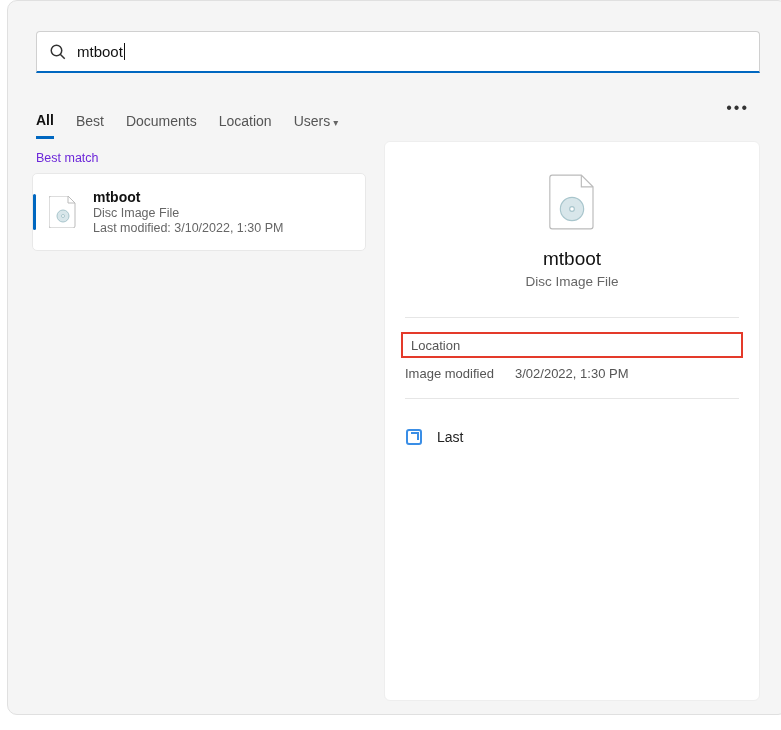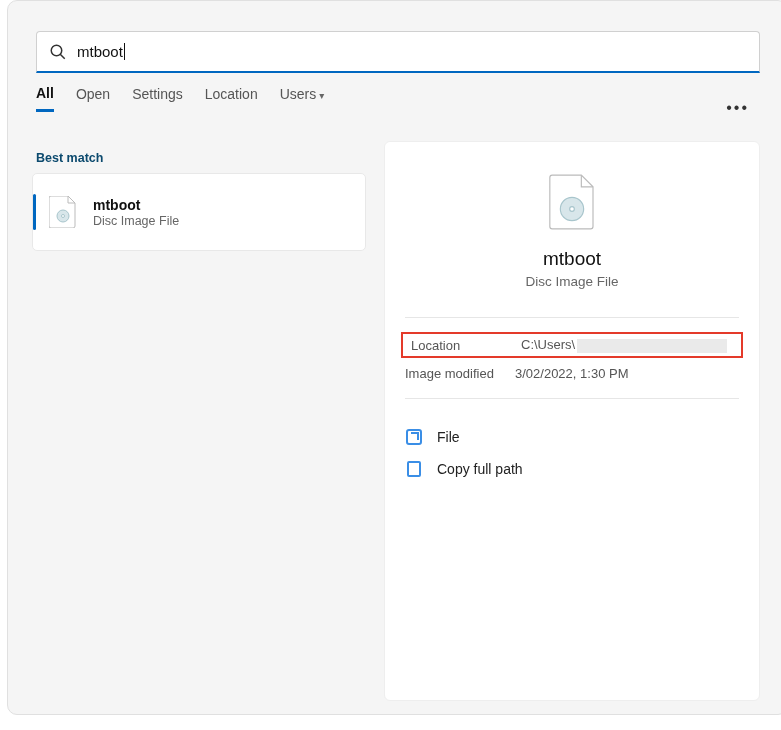--- a/index.html
+++ b/index.html
@@ -32,21 +32,21 @@
   .search-icon-svg { width: 18px; height: 18px; flex: none; }
   .search-text {
     margin-left: 10px;
     font-size: 15px; color: #111;
     border-right: 1px solid #111; 
     padding-right: 1px;
   }
   
   .tabs {
     position: absolute;
-    left: 28px; top: 82px;
+    left: 28px; top: 109px;
     width: 724px; height: 30px;
     display: flex; align-items: center;
     gap: 22px;
     font-size: 14px;
     color: #555;
   }
   .tab { cursor: default; padding-bottom: 8px; }
   .tab.active {
     color: #111;
     font-weight: 600;
@@ -56,21 +56,21 @@
   .more-dots {
     position: absolute;
     right: 38px; top: 98px;
     font-size: 16px; letter-spacing: 2px;
     color: #333;
   }
   
   .section-label {
     position: absolute;
     left: 28px; top: 150px;
-    font-size: 12.5px; font-weight: 700; color: #0c4a6e;
+    font-size: 12.5px; font-weight: 400; color: #6d28d9;
   }
   .result-card {
     position: absolute;
     left: 24px; top: 172px;
     width: 334px; height: 78px;
     background: #fff;
     border: 1px solid #e8e8e8;
     border-radius: 5px;
     display: flex; align-items: center;
     padding: 0 12px 0 0;
@@ -170,22 +170,22 @@
   <div class="search-bar">
     <svg class="search-icon-svg" viewBox="0 0 24 24">
       <circle cx="10" cy="10" r="7" fill="none" stroke="#333" stroke-width="2"></circle>
       <line x1="15" y1="15" x2="21" y2="21" stroke="#333" stroke-width="2"></line>
     </svg>
     <span class="search-text">mtboot</span>
   </div>
 
   <div class="tabs">
     <span class="tab active">All</span>
-    <span class="tab">Open</span>
-    <span class="tab">Settings</span>
+    <span class="tab">Best</span>
+    <span class="tab">Documents</span>
     <span class="tab">Location</span>
     <span class="tab more">
       <span>Users</span><span class="chev">▾</span>
     </span>
   </div>
   <div class="more-dots">•••</div>
 
   <div class="section-label">Best match</div>
 
   <div class="result-card">
@@ -194,58 +194,50 @@
       <svg width="28" height="32" viewBox="0 0 28 32">
         <path d="M2 0 h17 l7 7 v23 a2 2 0 0 1 -2 2 h-22 a2 2 0 0 1 -2 -2 v-28 a2 2 0 0 1 2 -2 z" fill="#fff" stroke="#bbb"></path>
         <path d="M19 0 v7 h7" fill="none" stroke="#bbb"></path>
         <circle cx="14" cy="20" r="6" fill="#d8e6ea" stroke="#a8c5cc"></circle>
         <circle cx="14" cy="20" r="1.5" fill="#fff" stroke="#a8c5cc"></circle>
       </svg>
     </div>
     <div class="result-meta">
       <div class="result-title">mtboot</div>
       <div class="result-sub">Disc Image File</div>
+      <div class="result-sub">Last modified: 3/10/2022, 1:30 PM</div>
     </div>
   </div>
 
   <div class="preview">
     <svg class="big-icon" viewBox="0 0 40 48">
       <path d="M3 1 h25 l10 10 v34 a2 2 0 0 1 -2 2 h-33 a2 2 0 0 1 -2 -2 v-42 a2 2 0 0 1 2 -2 z" fill="#fff" stroke="#bbb"></path>
       <path d="M28 1 v10 h10" fill="none" stroke="#bbb"></path>
       <circle cx="20" cy="30" r="10" fill="#d8e6ea" stroke="#a8c5cc"></circle>
       <circle cx="20" cy="30" r="2" fill="#fff" stroke="#a8c5cc"></circle>
     </svg>
     <div class="preview-title">mtboot</div>
     <div class="preview-type">Disc Image File</div>
 
     <div class="hr"></div>
 
     <div style="height:14px"></div>
     <div class="meta-row boxed">
       <span class="k">Location</span>
-      <span class="v">
-        <span>C:\Users\</span><span class="redact"></span>
-      </span>
     </div>
     <div class="meta-row">
       <span class="k">Image modified</span>
       <span class="v">3/02/2022, 1:30 PM</span>
     </div>
     <div style="height:10px"></div>
     <div class="hr"></div>
 
     <div class="actions">
       <div class="action">
         <span class="ico">
             <span class="open-ico"></span>
           </span>
-        <span>File</span>
+        <span>Last</span>
       </div>
-      <div class="action">
-        <span class="ico">
-            <span class="copy-ico"></span>
-          </span>
-        <span>Copy full path</span>
-      </div>
     </div>
   </div>
 
 </div>
 
 </body></html>

